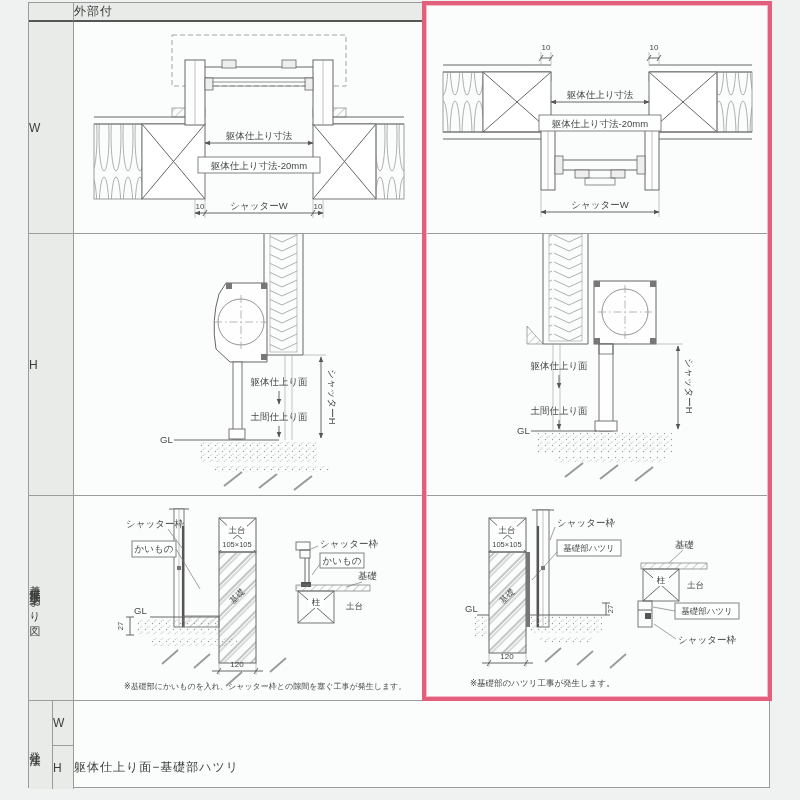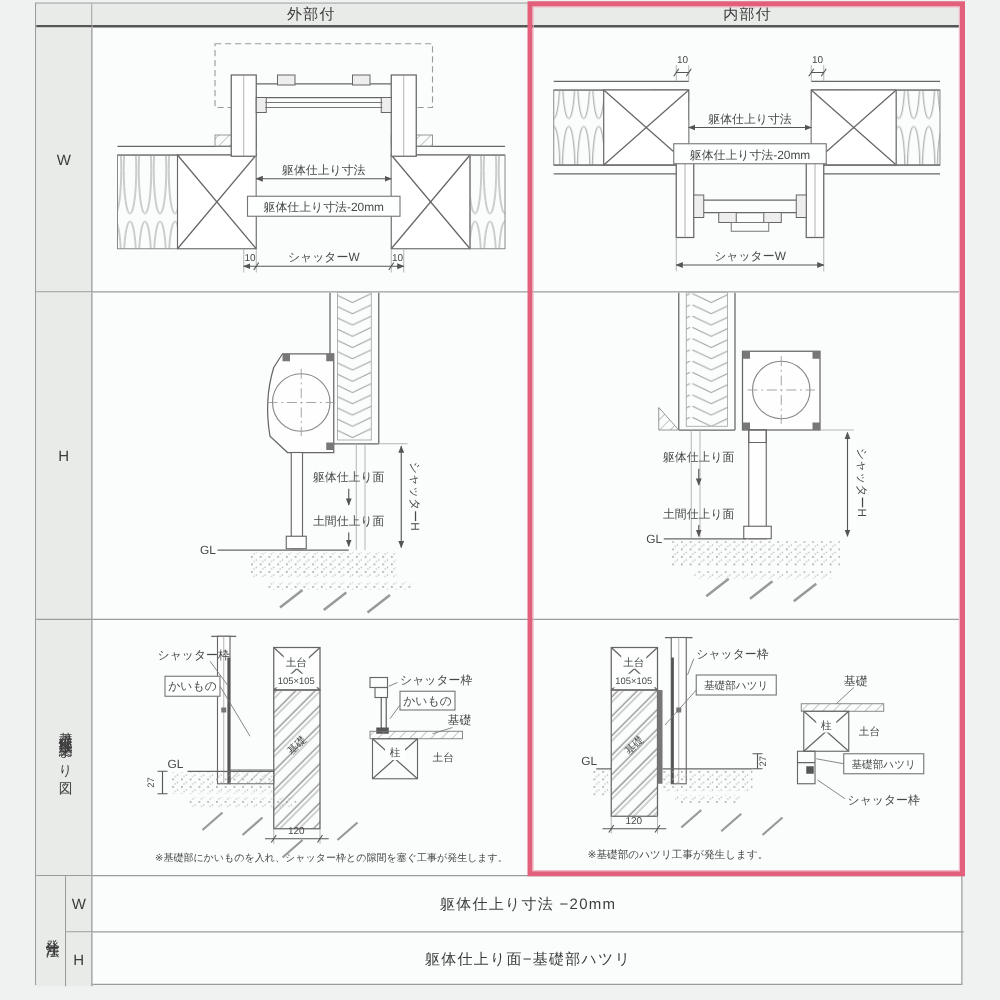--- a/index.html
+++ b/index.html
@@ -11,21 +11,21 @@
   }
   .table{
     position:absolute;left:28px;top:2px;width:742px;height:786px;
     border:1px solid #9b9b9b;background:#fbfdfc;box-sizing:border-box;
   }
   .cell{position:absolute;box-sizing:border-box;}
   .gray{background:#e9ebe9;}
   .bR{border-right:1px solid #9b9b9b;}
   .bB{border-bottom:1px solid #9b9b9b;}
   .bBdark{border-bottom:2px solid #565656;}
-  .center{display:flex;align-items:center;justify-content:center;}
+  .center{display:flex;align-items:center;}
   .hdr{font-size:12px;color:#3c3c3c;letter-spacing:1px;}
   .sideLbl{font-size:12px;color:#3c3c3c;}
   .vert{
     writing-mode:vertical-rl;text-orientation:upright;
     font-size:11px;letter-spacing:2px;color:#3c3c3c;line-height:1;
   }
   .orderVal{font-size:12px;color:#3c3c3c;letter-spacing:1px;}
   .highlight{
     position:absolute;left:422px;top:1px;width:350px;height:700px;
     border:4px solid #e2607b;box-sizing:border-box;pointer-events:none;
@@ -69,23 +69,20 @@
     </marker>
   </defs>
 </svg>
 
 <div class="table">
 
   <div class="cell gray bR bBdark" style="left:0;top:0;width:45px;height:19px;"></div>
   <div class="cell gray bR bBdark center" style="left:45px;top:0;width:351px;height:19px;">
     <span class="hdr">外部付</span>
   </div>
-  <div class="cell gray bBdark center" style="left:396px;top:0;width:346px;height:19px;">
-    <span class="hdr">内部付</span>
-  </div>
 
   <div class="cell gray bR bB center" style="left:0;top:19px;width:45px;height:212px;">
     <span class="sideLbl">W</span>
   </div>
   <div class="cell bR bB" style="left:45px;top:19px;width:351px;height:212px;">
 
     <svg width="350" height="211" viewBox="0 0 350 211">
       <rect x="98" y="13" width="174" height="51" fill="none" stroke="#9a9a9a" stroke-width="0.9" stroke-dasharray="5 3"></rect>
 
       <line class="ln" x1="20" y1="95" x2="131" y2="95"></line>
@@ -424,23 +421,20 @@
       <text class="t t85" x="45" y="190">※基礎部のハツリ工事が発生します。</text>
     </svg>
   </div>
 
   <div class="cell gray bR center" style="left:0;top:698px;width:24px;height:88px;">
     <span class="vert" style="letter-spacing:1px;">発注寸法</span>
   </div>
   <div class="cell gray bR bB center" style="left:24px;top:698px;width:21px;height:45px;">
     <span class="sideLbl">W</span>
   </div>
-  <div class="cell bB center" style="left:45px;top:698px;width:697px;height:45px;">
-    <span class="orderVal">躯体仕上り寸法 −20mm</span>
-  </div>
   <div class="cell gray bR center" style="left:24px;top:743px;width:21px;height:43px;">
     <span class="sideLbl">H</span>
   </div>
   <div class="cell center" style="left:45px;top:743px;width:697px;height:43px;">
     <span class="orderVal">躯体仕上り面−基礎部ハツリ</span>
   </div>
 
 </div>
 
 <div class="highlight"></div>

